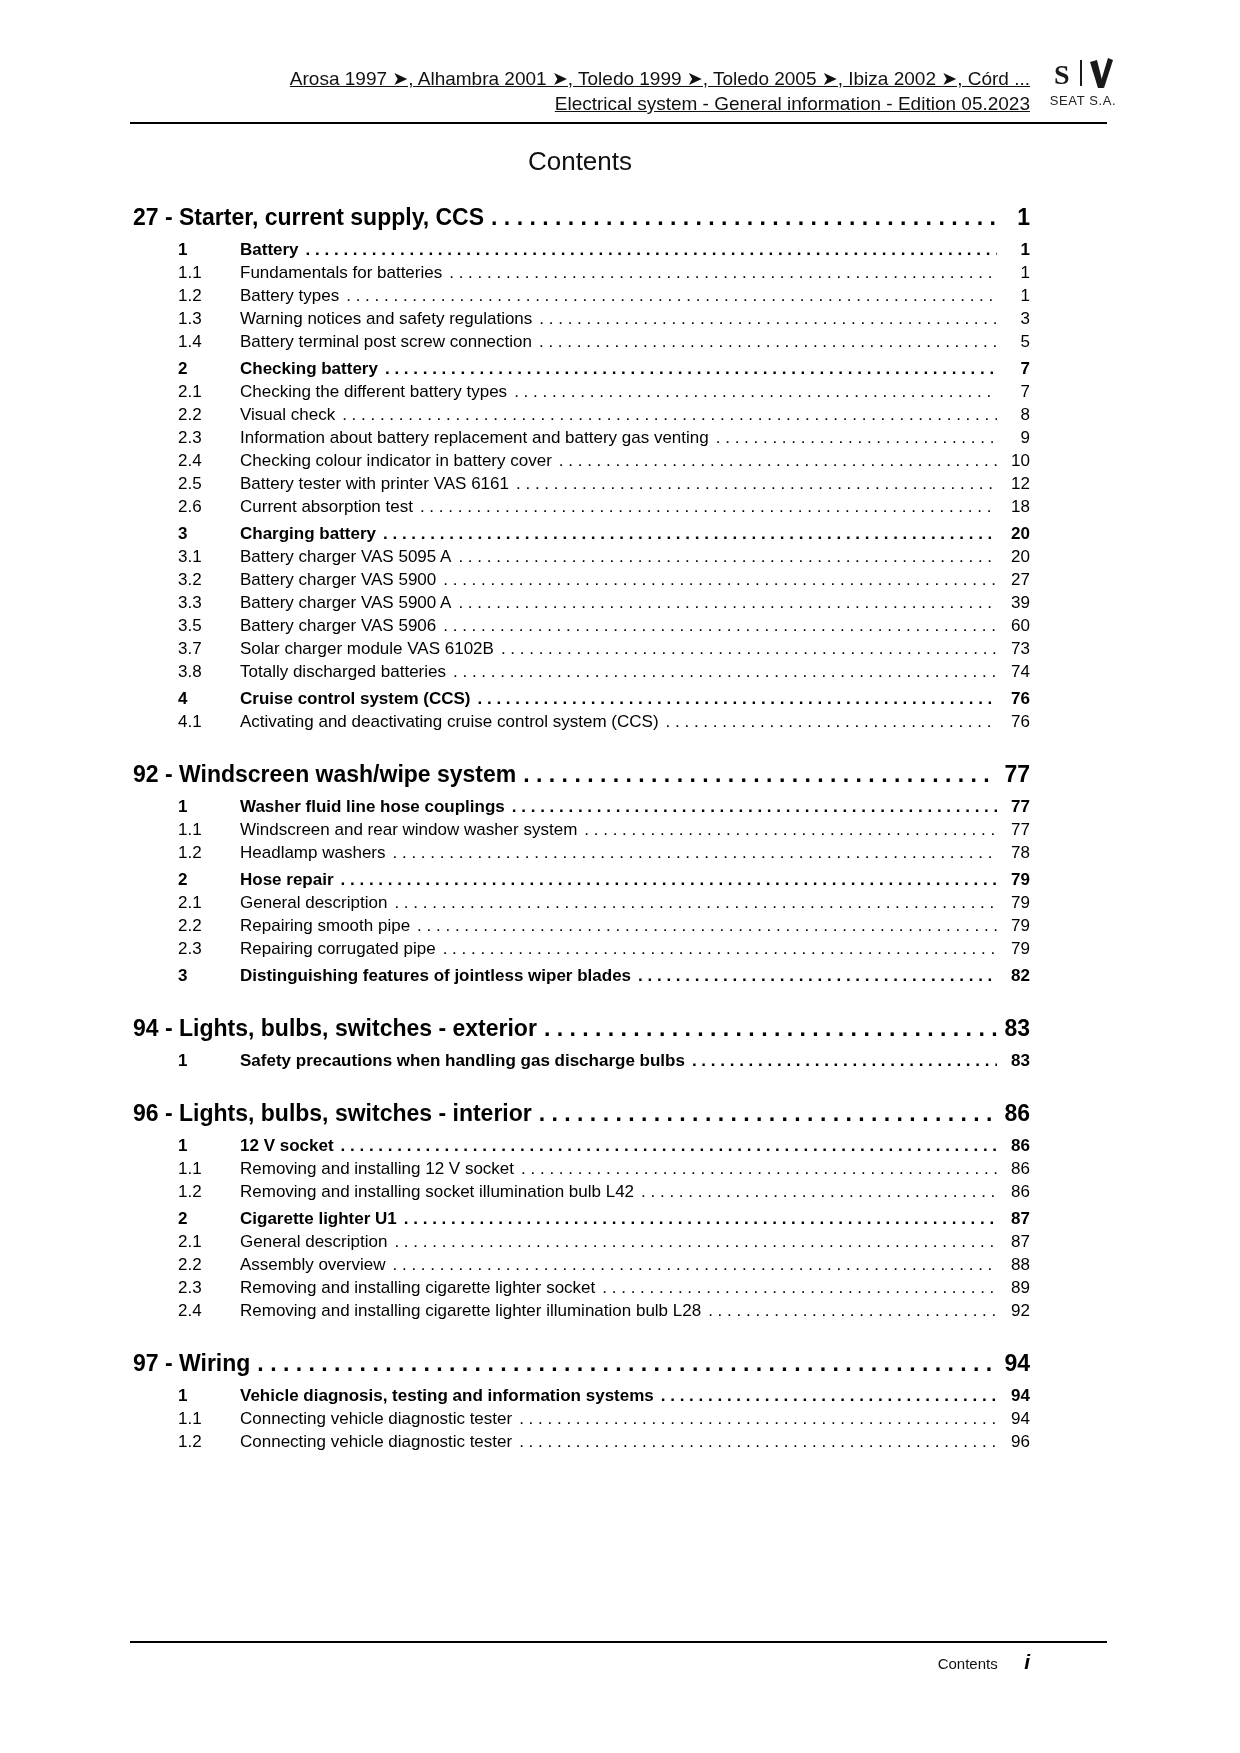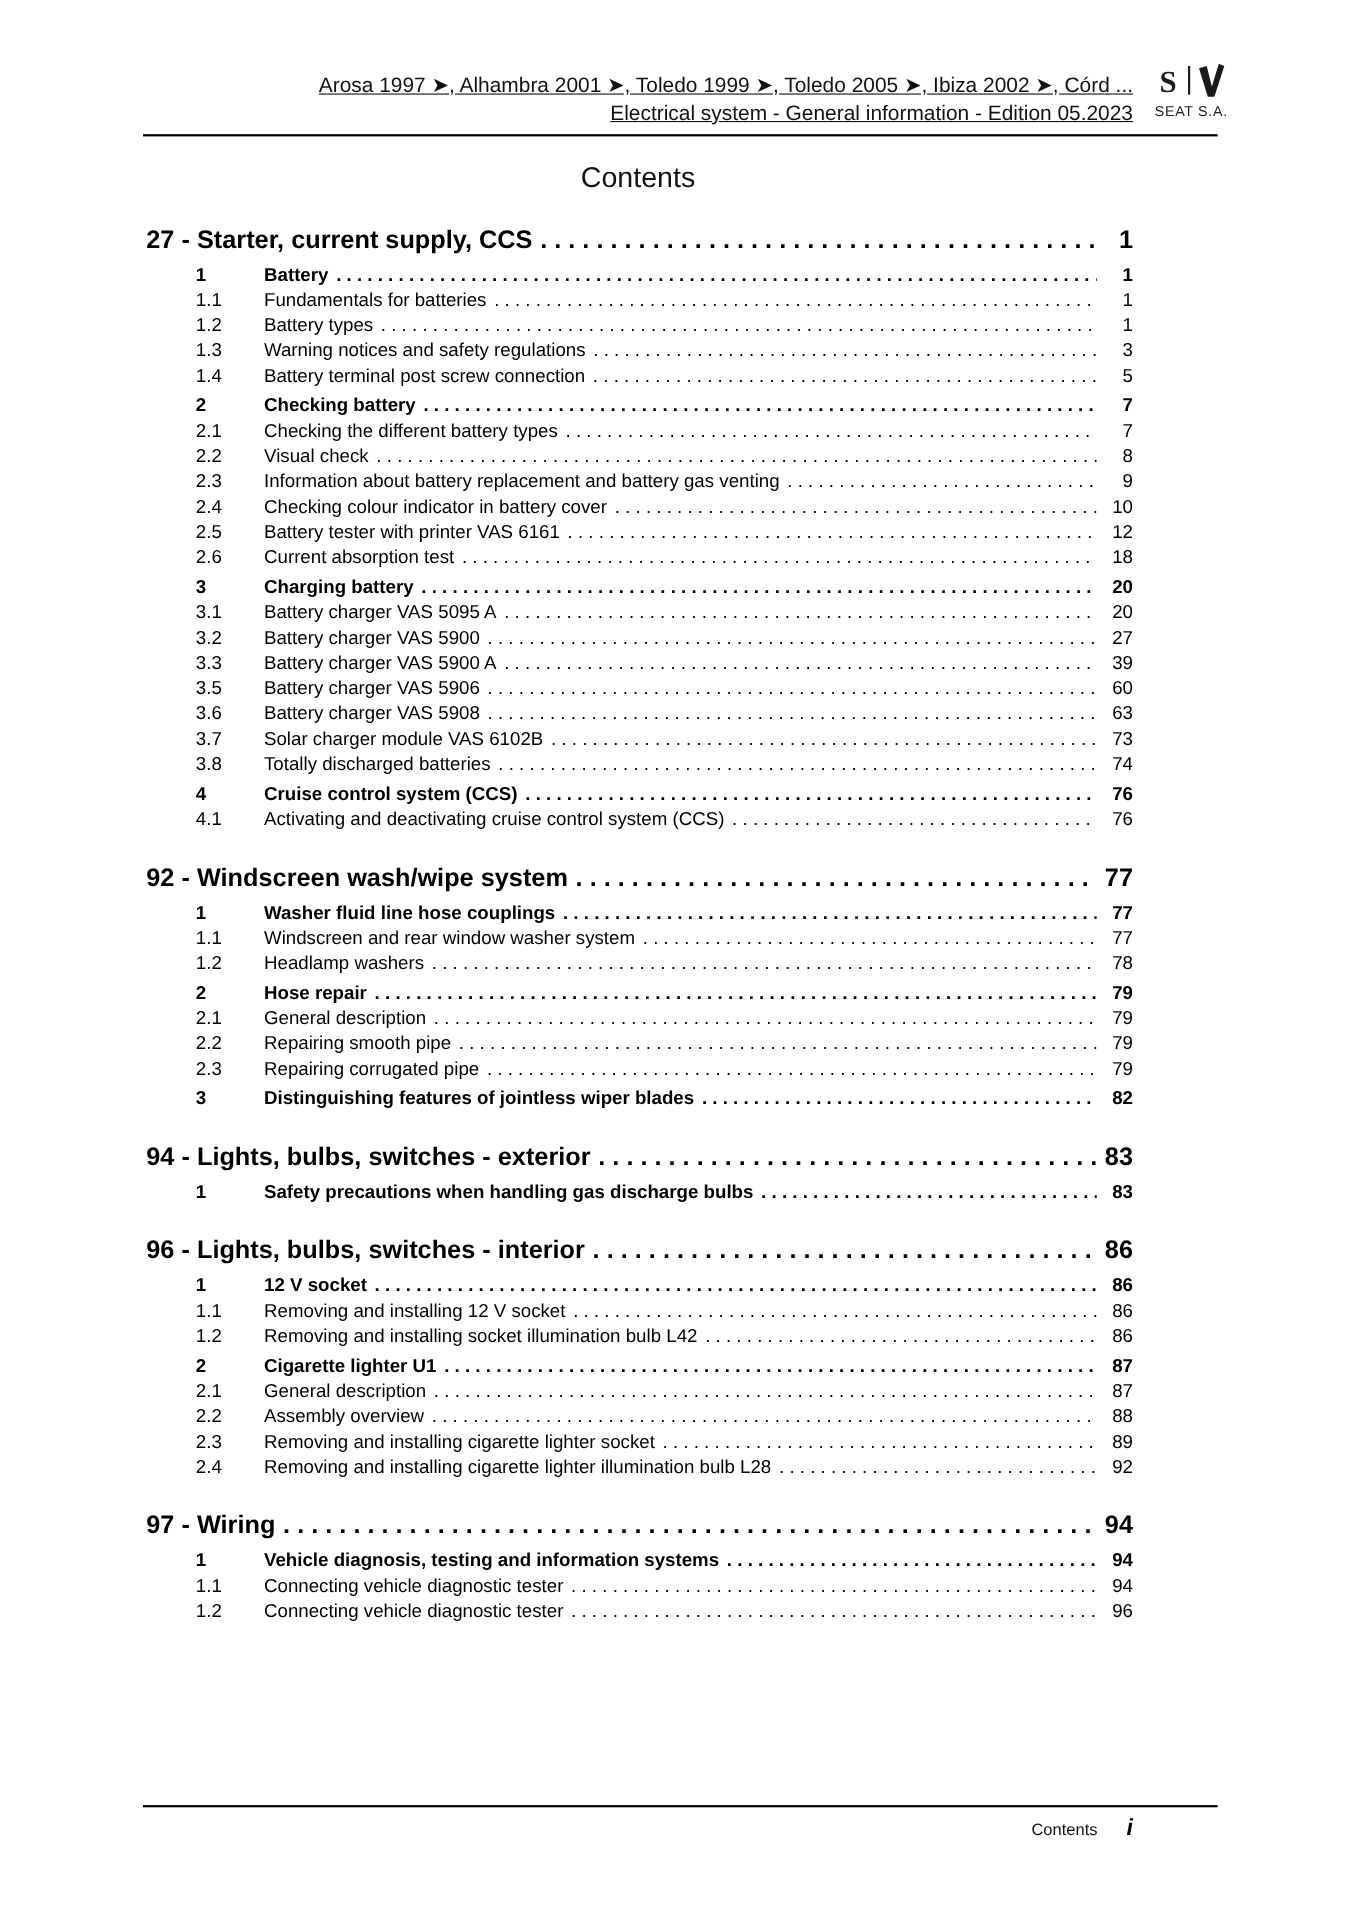--- a/index.html
+++ b/index.html
@@ -181,26 +181,20 @@
           <span class="dots"></span>
           <span class="pagenum">39</span>
         </div>
         <div class="row item-row">
           <span class="item-num">3.5</span>
           <span class="item-title">Battery charger VAS 5906</span>
           <span class="dots"></span>
           <span class="pagenum">60</span>
         </div>
         <div class="row item-row">
-          <span class="item-num">3.6</span>
-          <span class="item-title">Battery charger VAS 5908</span>
-          <span class="dots"></span>
-          <span class="pagenum">63</span>
-        </div>
-        <div class="row item-row">
           <span class="item-num">3.7</span>
           <span class="item-title">Solar charger module VAS 6102B</span>
           <span class="dots"></span>
           <span class="pagenum">73</span>
         </div>
         <div class="row item-row">
           <span class="item-num">3.8</span>
           <span class="item-title">Totally discharged batteries</span>
           <span class="dots"></span>
           <span class="pagenum">74</span>

